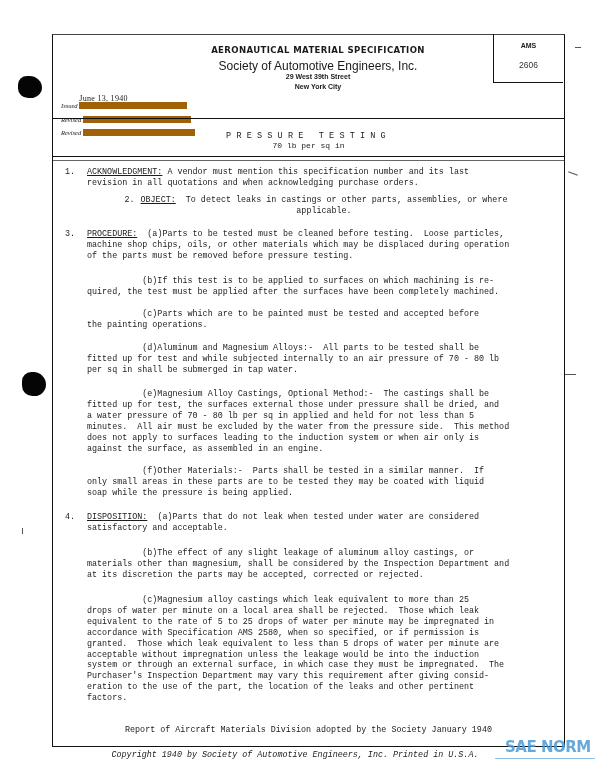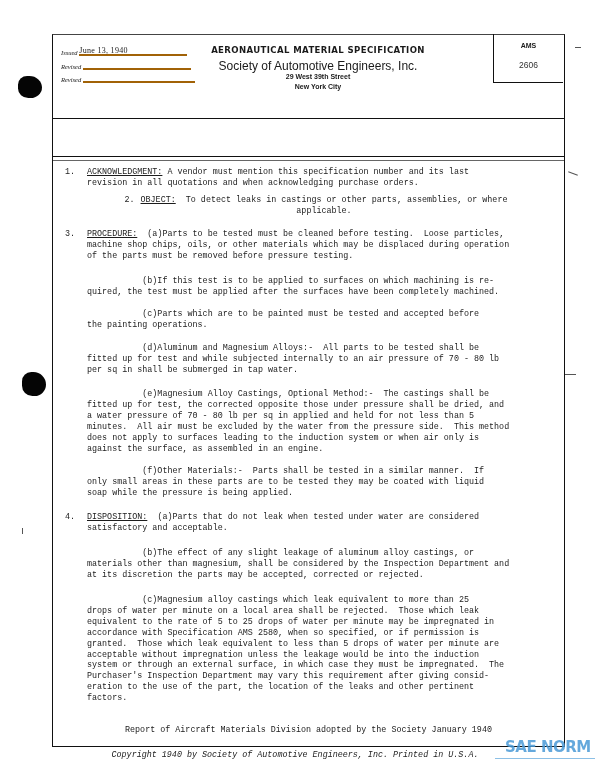--- a/index.html
+++ b/index.html
@@ -14,22 +14,22 @@
   .amsbox {
     position: absolute; left: 440px; top: -1px; width: 69px; height: 48px;
     border-left: 1.5px solid #111; border-bottom: 1.5px solid #111;
   }
   .amsbox .ams-label { position: absolute; top: 8px; width: 100%; text-align: center;
     font-family: "Liberation Sans", sans-serif; font-size: 7px; font-weight: bold; }
   .amsbox .ams-num { position: absolute; top: 26px; width: 100%; text-align: center;
     font-family: "Liberation Sans", sans-serif; font-size: 8.5px; color: #333; }
   .issued { position: absolute; left: 8px; font-family: "Liberation Serif", serif; font-style: italic;
     font-size: 6.5px; }
-  .issued .line { display: inline-block; width: 108px; border-bottom: 2px solid #a16207; height: 8px; vertical-align: bottom;
-    font-size: 8px; font-style: normal; letter-spacing: 0.3px; }
+  .issued .line { display: inline-block; width: 108px; border-bottom: 7px solid #a16207; height: 8px; vertical-align: bottom;
+    font-size: 8px; font-style: normal; letter-spacing: 0.3px; margin-top: 48px; }
   .issued .line.short { width: 112px; }
   .title-block { position: absolute; left: 130px; width: 270px; text-align: center; }
   .title-main { position: absolute; top: 10px; left: 0; width: 100%; font-family: "DejaVu Sans", sans-serif;
     font-size: 9px; font-weight: bold; letter-spacing: 0.4px; transform: scaleX(0.95); }
   .title-sub { position: absolute; top: 24px; left: 0; width: 100%; font-family: "Liberation Sans", sans-serif;
     font-size: 12px; }
   .title-addr { position: absolute; top: 38px; left: 0; width: 100%; font-family: "Liberation Sans", sans-serif;
     font-size: 7px; font-weight: bold; }
   .title-city { position: absolute; top: 48px; left: 0; width: 100%; font-family: "Liberation Sans", sans-serif;
     font-size: 7px; font-weight: bold; }
@@ -90,20 +90,22 @@
     </div>
 
     <div class="amsbox">
       <div class="ams-label">AMS</div>
       <div class="ams-num">2606</div>
     </div>
   </div>
   <div class="header-rule"></div>
 
   <div class="subject">
+    <div class="s1">PRESSURE TESTING</div>
+    <div class="s2">70 lb per sq in</div>
   </div>
   <div class="double-rule"></div>
 
   <div class="body-text">
 
     <div class="para" style="top:2px;"><span class="num">1.</span><span class="ul">ACKNOWLEDGMENT:</span> <span>A vendor must mention this specification number and its last</span>
 <span class="num"></span><span>revision in all quotations and when acknowledging purchase orders.</span></div>
 
     <div class="para" style="top:30px;text-align:center;"><span class="num">2.</span><span class="ul">OBJECT:</span>  <span>To detect leaks in castings or other parts, assemblies, or where</span>
 <span class="num"></span><span>applicable.</span></div>
@@ -116,21 +118,21 @@
 <span class="num"></span><span>quired, the test must be applied after the surfaces have been completely machined.</span></div>
 
     <div class="para" style="top:144px;"><span class="num"></span>           <span>(c)Parts which are to be painted must be tested and accepted before</span>
 <span class="num"></span><span>the painting operations.</span></div>
 
     <div class="para" style="top:178px;"><span class="num"></span>           <span>(d)Aluminum and Magnesium Alloys:-  All parts to be tested shall be</span>
 <span class="num"></span><span>fitted up for test and while subjected internally to an air pressure of 70 - 80 lb</span>
 <span class="num"></span><span>per sq in shall be submerged in tap water.</span></div>
 
     <div class="para" style="top:224px;"><span class="num"></span>           <span>(e)Magnesium Alloy Castings, Optional Method:-  The castings shall be</span>
-<span class="num"></span><span>fitted up for test, the corrected opposite those under pressure shall be dried, and</span>
+<span class="num"></span><span>fitted up for test, the surfaces external those under pressure shall be dried, and</span>
 <span class="num"></span><span>a water pressure of 70 - 80 lb per sq in applied and held for not less than 5</span>
 <span class="num"></span><span>minutes.  All air must be excluded by the water from the pressure side.  This method</span>
 <span class="num"></span><span>does not apply to surfaces leading to the induction system or when air only is</span>
 <span class="num"></span><span>against the surface, as assembled in an engine.</span></div>
 
     <div class="para" style="top:301px;"><span class="num"></span>           <span>(f)Other Materials:-  Parts shall be tested in a similar manner.  If</span>
 <span class="num"></span><span>only small areas in these parts are to be tested they may be coated with liquid</span>
 <span class="num"></span><span>soap while the pressure is being applied.</span></div>
 
     <div class="para" style="top:347px;"><span class="num">4.</span><span class="ul">DISPOSITION:</span>  <span>(a)Parts that do not leak when tested under water are considered</span>

